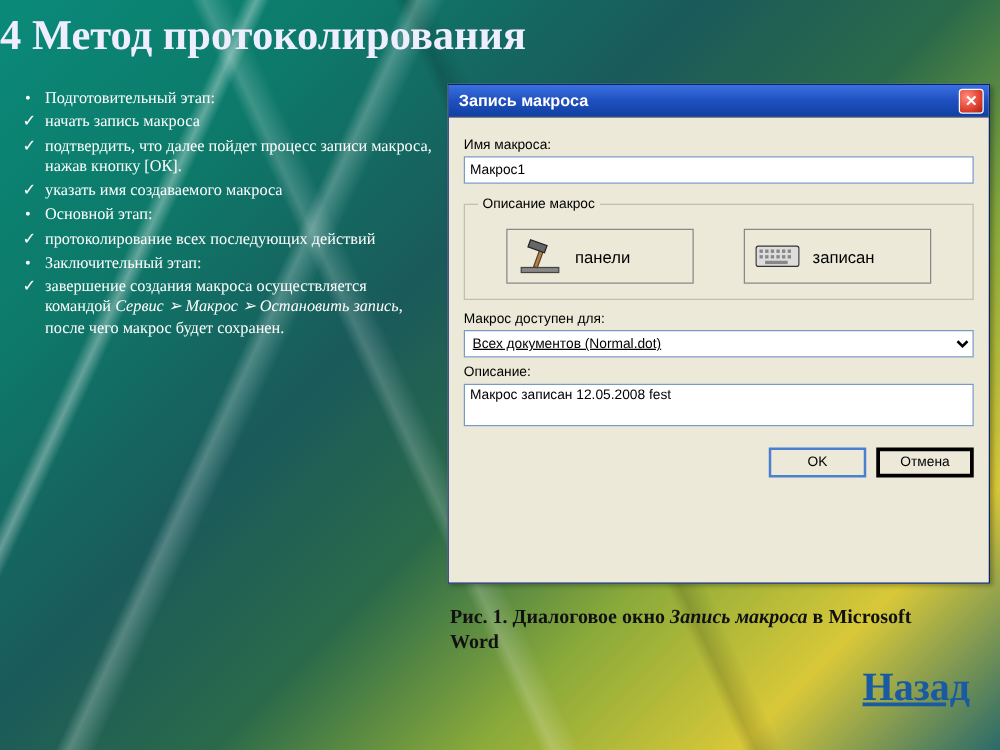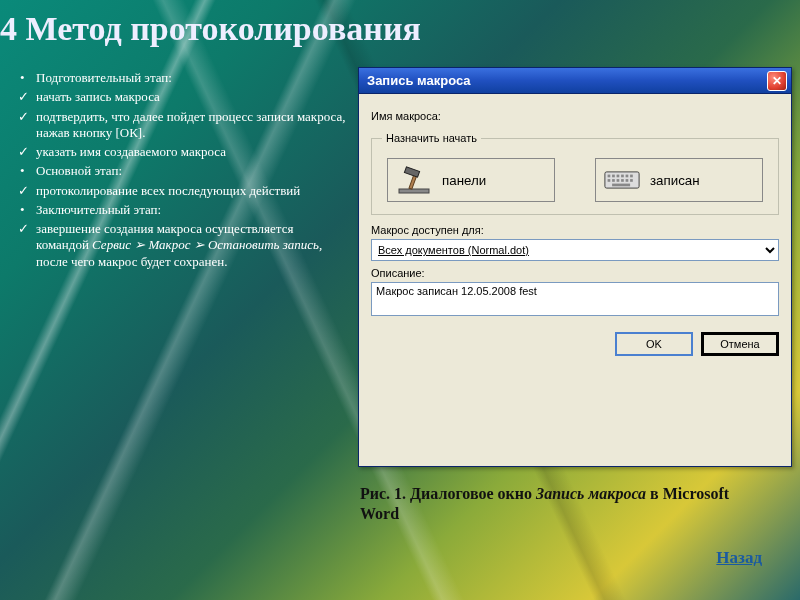--- a/index.html
+++ b/index.html
@@ -57,41 +57,41 @@
   .select {
     width:100%; height:22px; border:1px solid #7a9ac0; background:#fff;
     padding:1px 2px; font-family:Tahoma,sans-serif; font-size:11px;text-decoration:underline;
   }
   fieldset.group {
     border:1px solid #c0c0b0; margin-top:10px; padding:10px 10px 12px 10px;
   }
   fieldset.group legend { padding:0 4px; }
   .assignrow { display:flex; gap:40px; justify-content:center; margin-top:4px; }
   .bigbtn {
-    width:168px; height:44px; background:#ece9d8;
+    width:150px; height:44px; background:#ece9d8;
     border:1px solid #888; display:flex; align-items:center; gap:10px;
     padding:4px 8px; cursor:pointer;
   }
   .bigbtn .icon { width:36px; height:32px; display:flex; align-items:center; justify-content:center; }
   .btnrow { display:flex; justify-content:flex-end; gap:8px; margin-top:14px; }
   .stdbtn {
     min-width:78px; height:24px; background:#ece9d8;
     border:3px solid #000000; font-family:Tahoma,sans-serif; font-size:11px;
     cursor:pointer;
   }
   .stdbtn.default { border:2px solid #4a80d0; }
   
   .caption {
     position:absolute; top:484px; left:360px; width:370px;
     font-size:16px; font-weight:bold; color:#111; line-height:1.25;
   }
   .caption .it { font-style:italic; }
   .backlink {
-    position:absolute; bottom:32px; right:38px;
-    font-size:17px; font-weight:bold; color:#1a5aa0;
+    position:absolute; bottom:32px; right:24px;
+    font-size:32px; font-weight:bold; color:#1a5aa0;
     text-decoration: underline; cursor:pointer;
   }
 </style>
 </head>
 <body>
 
 <div class="slide">
   <div class="title">4 Метод протоколирования</div>
 
   <div class="content">
@@ -112,23 +112,24 @@
   <div class="dialog">
     <div class="titlebar">
       <span>Запись макроса</span>
       <span class="spacer"></span>
       <div class="closebtn">
         <span>✕</span>
       </div>
     </div>
     <div class="dlgbody">
       <label class="lbl">Имя макроса:</label>
+      <input class="txtinput" value="Макрос1" style="">
 
       <fieldset class="group">
-        <legend>Назначить начать</legend>
+        <legend>Описание макрос</legend>
         <div class="assignrow">
           <button class="bigbtn">
             <span class="icon">
               <svg width="34" height="30" viewBox="0 0 34 30">
                 <rect x="2" y="24" width="30" height="4" fill="#888" stroke="#444"></rect>
                 <rect x="15" y="6" width="3" height="18" fill="#b08050" stroke="#604020" transform="rotate(20 16 15)"></rect>
                 <rect x="8" y="4" width="14" height="6" fill="#666" stroke="#222" transform="rotate(20 15 7)"></rect>
               </svg>
             </span>
             <span>панели</span>

